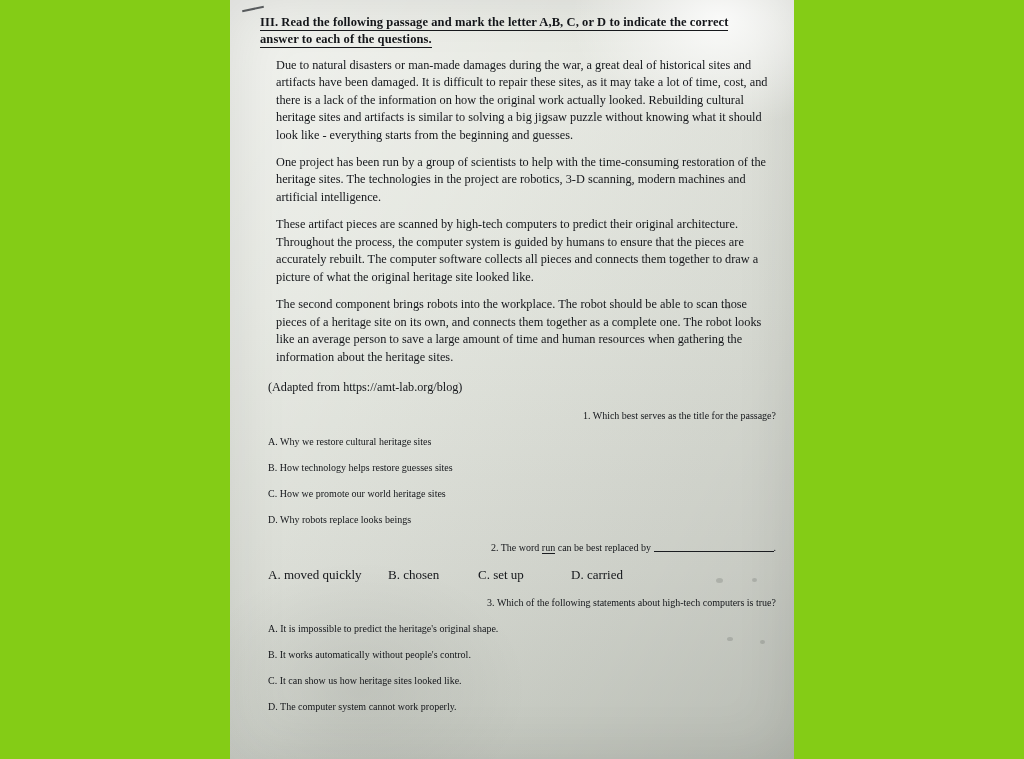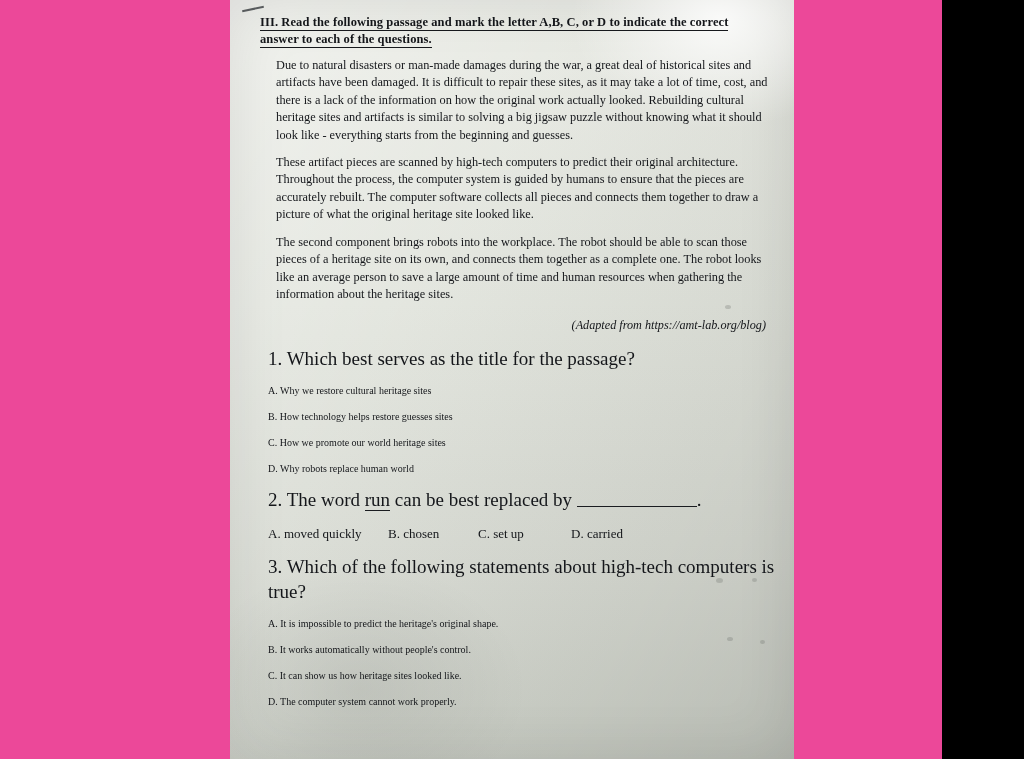--- a/index.html
+++ b/index.html
@@ -9,23 +9,23 @@
     width: 1024px;
     height: 759px;
     overflow: hidden;
   }
   body {
     font-family: "Liberation Serif", serif;
   }
   #page {
     position: absolute;
     left: 0; top: 0;
-    width: 942px;
+    width: 1024px;
     height: 759px;
-    background: #ec4899;
+    background: #84cc16;
   }
   #sheet {
     position: absolute;
     left: 230px;
     top: 0px;
     width: 564px;
     height: 759px;
     background: #dfe2da;
     background-image:
       linear-gradient(120deg, rgba(255,255,255,0.45) 0%, rgba(255,255,255,0.12) 35%, rgba(0,0,0,0.05) 75%, rgba(0,0,0,0.10) 100%),
@@ -82,34 +82,33 @@
     padding-left: 20px;
     padding-right: 8px;
   }
   .passage p {
     margin: 0 0 10px 8px;
     font-size: 12.3px;
     line-height: 1.42;
     text-align: left;
   }
   .source {
-    text-align: right;
-    font-style: italic;
     font-size: 12.2px;
     margin: 14px 2px 0 0;
   }
   .questions {
     margin-top: 14px;
     padding-left: 10px;
   }
   .q {
-    font-size: 19px;
+    font-size: 10px;
     line-height: 1.3;
     margin: 0 0 13px 0;
     padding-left: 10px;
+    text-align: right;
   }
   .opt {
     font-size: 10px;
     line-height: 1.3;
     margin: 0 0 13px 0;
     padding-left: 10px;
   }
   .optrow {
     font-size: 13px;
     margin: 0 0 13px 0;
@@ -149,35 +148,36 @@
 
     <div class="content">
       <div class="tick"></div>
 
       <div class="heading">
         <span class="u">III. Read the following passage and mark the letter A,B, C, or D to indicate the correct answer to each of the questions.</span>
       </div>
 
       <div class="passage">
         <p>Due to natural disasters or man-made damages during the war, a great deal of historical sites and artifacts have been damaged. It is difficult to repair these sites, as it may take a lot of time, cost, and there is a lack of the information on how the original work actually looked. Rebuilding cultural heritage sites and artifacts is similar to solving a big jigsaw puzzle without knowing what it should look like - everything starts from the beginning and guesses.</p>
+        <p>One project has been run by a group of scientists to help with the time-consuming restoration of the heritage sites. The technologies in the project are robotics, 3-D scanning, modern machines and artificial intelligence.</p>
         <p>These artifact pieces are scanned by high-tech computers to predict their original architecture. Throughout the process, the computer system is guided by humans to ensure that the pieces are accurately rebuilt. The computer software collects all pieces and connects them together to draw a picture of what the original heritage site looked like.</p>
         <p>The second component brings robots into the workplace. The robot should be able to scan those pieces of a heritage site on its own, and connects them together as a complete one. The robot looks like an average person to save a large amount of time and human resources when gathering the information about the heritage sites.</p>
         <div class="source">(Adapted from https://amt-lab.org/blog)</div>
       </div>
 
       <div class="questions">
 
         <div class="q">
           <span>1.</span>
           <span>Which best serves as the title for the passage?</span>
         </div>
         <div class="opt">A. Why we restore cultural heritage sites</div>
         <div class="opt">B. How technology helps restore guesses sites</div>
         <div class="opt">C. How we promote our world heritage sites</div>
-        <div class="opt">D. Why robots replace human world</div>
+        <div class="opt">D. Why robots replace looks beings</div>
 
         <div class="q">
           <span>2.</span>
           <span>The word </span><span class="uw">run</span><span> can be best replaced by </span><span class="blank"></span><span>.</span>
         </div>
         <div class="optrow">
           <span class="cell" style="width:120px;">A. moved quickly</span>
           <span class="cell" style="width:90px;">B. chosen</span>
           <span class="cell" style="width:93px;">C. set up</span>
           <span class="cell">D. carried</span>

